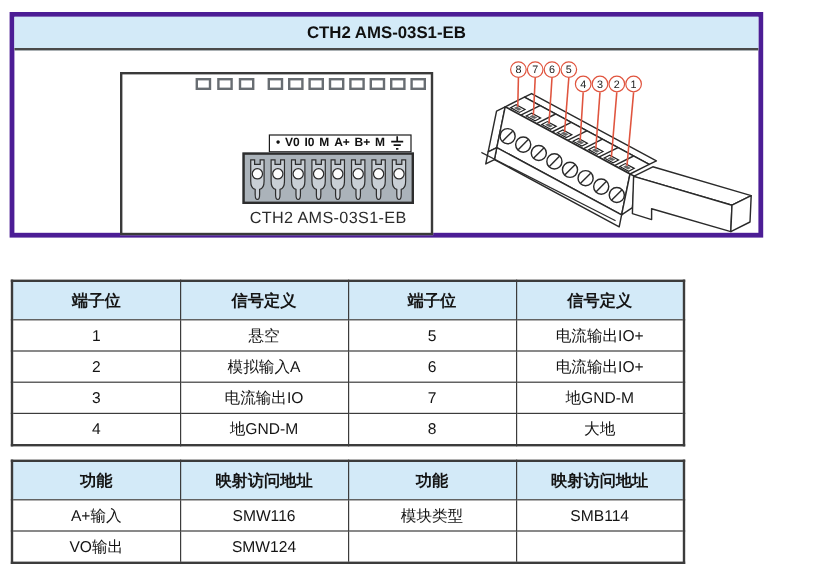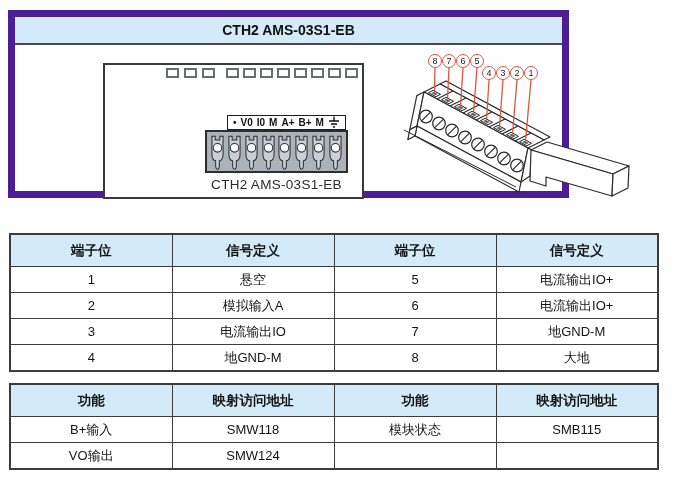--- a/index.html
+++ b/index.html
@@ -1,21 +1,21 @@
 <!DOCTYPE html>
 <html><head>
 <meta charset="utf-8">
 <style>
   html,body{margin:0;padding:0;background:#fff;}
   .page{position:relative;width:688px;height:489px;background:#fff;overflow:hidden;
         font-family:"Liberation Sans","DejaVu Sans",sans-serif;}
 
   
-  .figure-box{position:absolute;left:8px;top:10px;width:561px;height:188px;
-              border:7px solid #4c1d95;box-sizing:border-box;background:#fff;}
+  .figure-box{position:absolute;left:8px;top:10px;width:628px;height:188px;
+              border:4px solid #4c1d95;box-sizing:border-box;background:#fff;}
   .figure-title{height:28px;background:#d3eaf8;border-bottom:2px solid #4a4a4a;
                 display:flex;align-items:center;justify-content:center;
                 font-weight:bold;font-size:14px;color:#101010;box-sizing:border-box;}
 
   
   .module-box{position:absolute;left:88px;top:46px;width:261px;height:136px;
               border:2px solid #3a3a3a;box-sizing:border-box;background:#fff;}
   .led{position:absolute;top:3px;width:13px;height:10px;border:2px solid #686d72;
        background:#fff;box-sizing:border-box;}
   .strip{position:absolute;left:122px;top:50px;width:119px;height:15px;
@@ -29,21 +29,21 @@
   .module-caption{position:absolute;left:100px;top:112px;width:143px;text-align:center;
                   font-size:13.5px;color:#2b2b2b;white-space:nowrap;letter-spacing:.3px;}
 
   
   .connector-svg{position:absolute;left:389px;top:29px;z-index:1;}
   .pin{position:absolute;width:14px;height:14px;border-radius:50%;
        border:1.5px solid #e0543e;background:#fff;box-sizing:border-box;z-index:3;
        display:flex;align-items:center;justify-content:center;font-size:9px;color:#222;}
 
   
-  .data-table{position:absolute;left:9px;width:650px;border-collapse:collapse;
+  .data-table{position:absolute;left:9px;width:562px;border-collapse:collapse;
               table-layout:fixed;background:#fff;border:2px solid #3c3c3c;}
   .data-table th,.data-table td{border:1px solid #3c3c3c;text-align:center;color:#141414;
                                 overflow:hidden;white-space:nowrap;}
   .data-table th{background:#d3eaf8;height:29px;font-size:13.5px;font-weight:bold;}
   .data-table td{height:23px;font-size:13px;}
   .tbl1{top:233px;}
   .tbl2{top:383px;}
 </style>
 </head>
 <body>
@@ -256,24 +256,24 @@
     <thead>
       <tr>
         <th>功能</th>
         <th>映射访问地址</th>
         <th>功能</th>
         <th>映射访问地址</th>
       </tr>
     </thead>
     <tbody>
       <tr>
-        <td>B+输入</td>
-        <td>SMW118</td>
-        <td>模块状态</td>
-        <td>SMB115</td>
+        <td>A+输入</td>
+        <td>SMW116</td>
+        <td>模块类型</td>
+        <td>SMB114</td>
       </tr>
       <tr>
         <td>VO输出</td>
         <td>SMW124</td>
         <td></td>
         <td></td>
       </tr>
     </tbody>
   </table>
 

